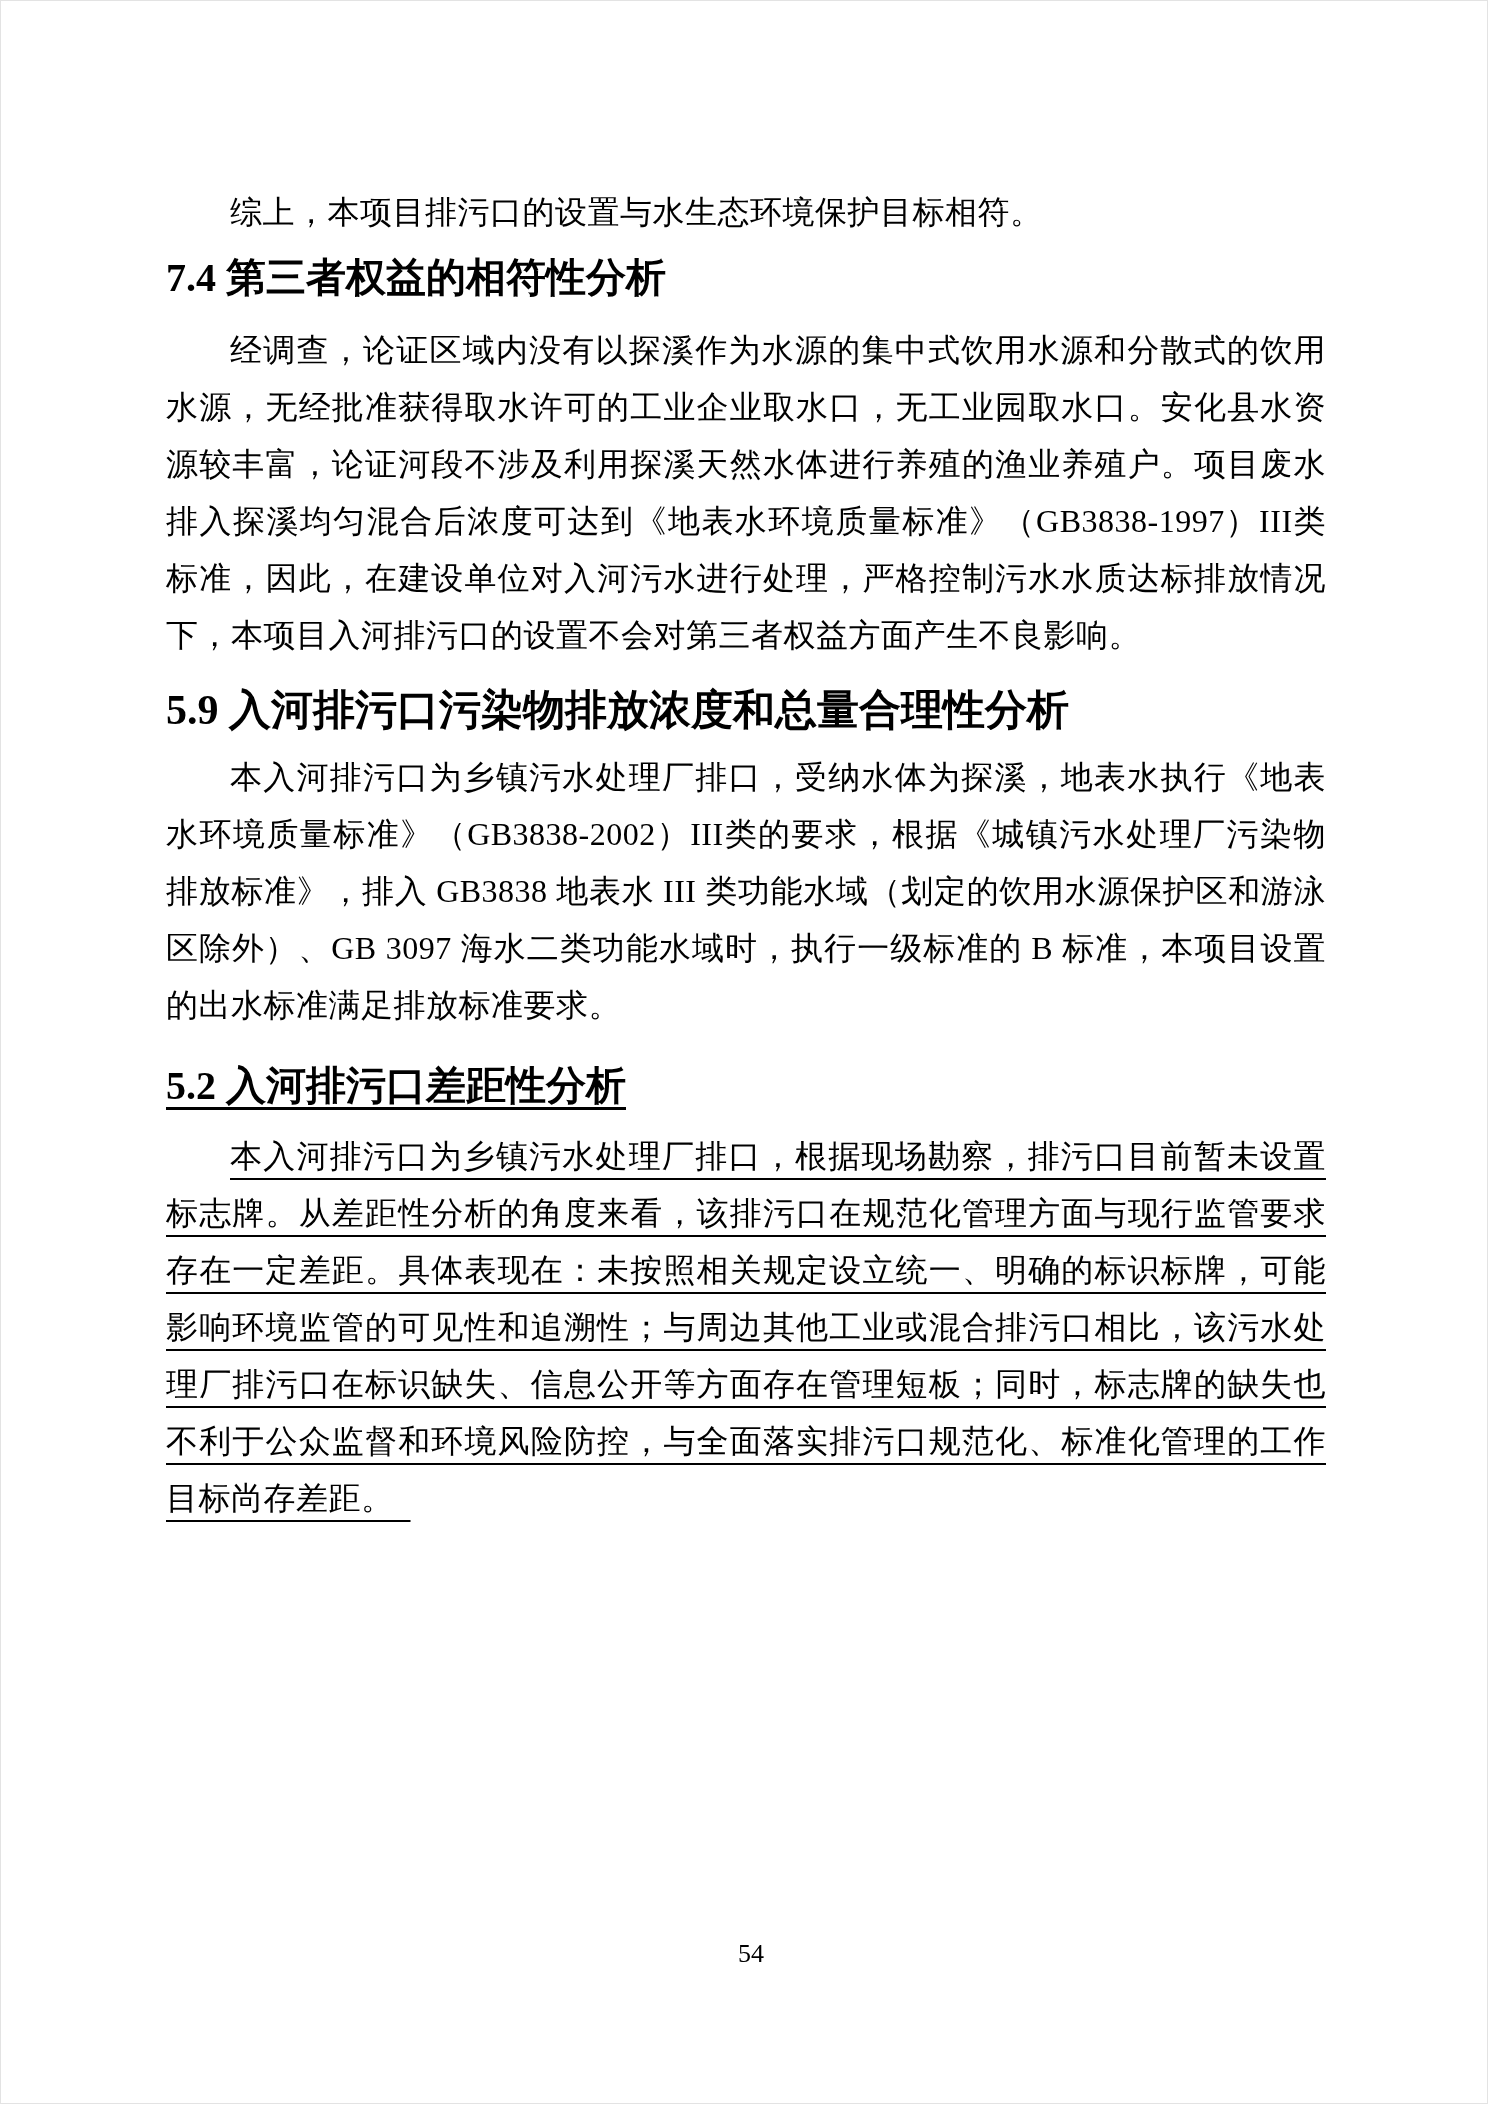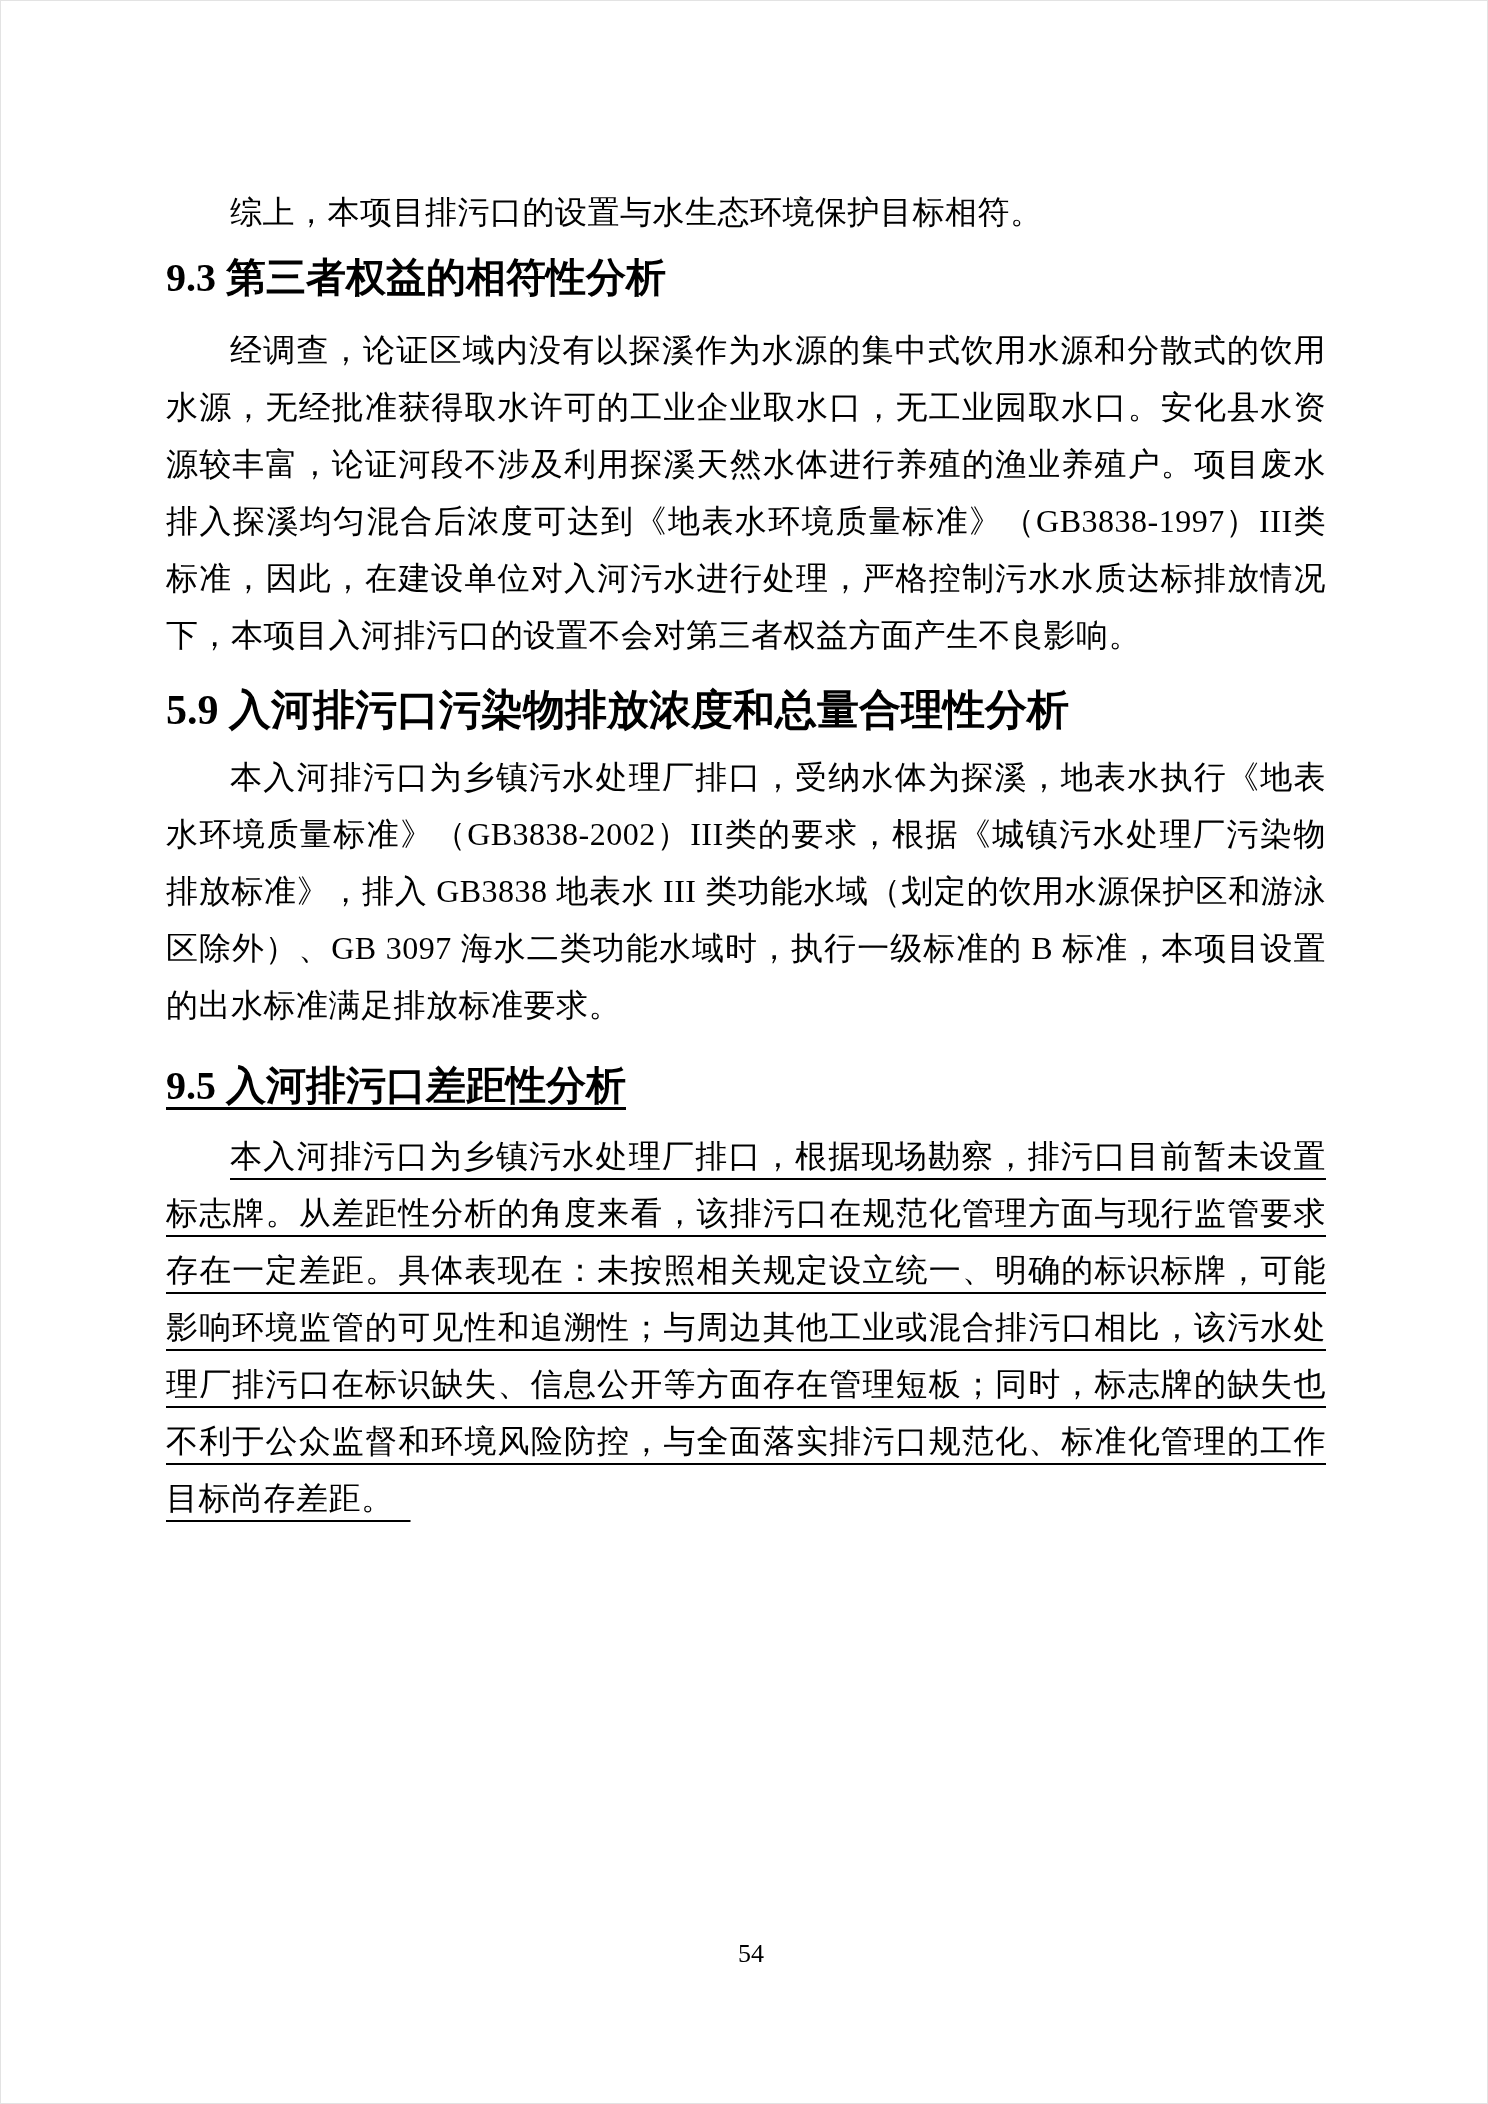--- a/index.html
+++ b/index.html
@@ -75,29 +75,29 @@
   }
 </style>
 </head>
 <body>
 
 <div class="page">
   <div class="content">
 
     <p class="body-text indent">综上，本项目排污口的设置与水生态环境保护目标相符。</p>
 
-    <h2 class="h93">9.3 第三者权益的相符性分析</h2>
+    <h2 class="h93">7.4 第三者权益的相符性分析</h2>
 
     <p class="body-text indent p93">经调查，论证区域内没有以探溪作为水源的集中式饮用水源和分散式的饮用水源，无经批准获得取水许可的工业企业取水口，无工业园取水口。安化县水资源较丰富，论证河段不涉及利用探溪天然水体进行养殖的渔业养殖户。项目废水排入探溪均匀混合后浓度可达到《地表水环境质量标准》（GB3838-1997）III类标准，因此，在建设单位对入河污水进行处理，严格控制污水水质达标排放情况下，本项目入河排污口的设置不会对第三者权益方面产生不良影响。</p>
 
     <h2 class="h94">5.9 入河排污口污染物排放浓度和总量合理性分析</h2>
 
     <p class="body-text indent p94a">本入河排污口为乡镇污水处理厂排口，受纳水体为探溪，地表水执行《地表水环境质量标准》（GB3838-2002）III类的要求，根据《城镇污水处理厂污染物排放标准》，排入 GB3838 地表水 III 类功能水域（划定的饮用水源保护区和游泳区除外）、GB 3097 海水二类功能水域时，执行一级标准的 B 标准，本项目设置的出水标准满足排放标准要求。</p>
 
 
-    <h2 class="h95">9.5 入河排污口差距性分析</h2>
+    <h2 class="h95">5.2 入河排污口差距性分析</h2>
 
     <p class="body-text indent p95 underlined-text">本入河排污口为乡镇污水处理厂排口，根据现场勘察，排污口目前暂未设置标志牌。从差距性分析的角度来看，该排污口在规范化管理方面与现行监管要求存在一定差距。具体表现在：未按照相关规定设立统一、明确的标识标牌，可能影响环境监管的可见性和追溯性；与周边其他工业或混合排污口相比，该污水处理厂排污口在标识缺失、信息公开等方面存在管理短板；同时，标志牌的缺失也不利于公众监督和环境风险防控，与全面落实排污口规范化、标准化管理的工作目标尚存差距。&nbsp;&nbsp;</p>
 
   </div>
 
   <div class="page-number">54</div>
 </div>
 
 </body></html>

